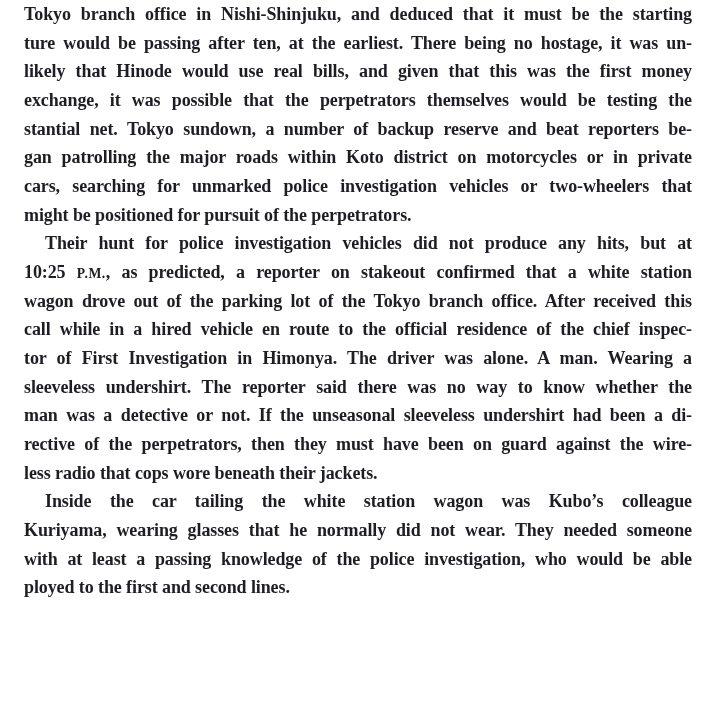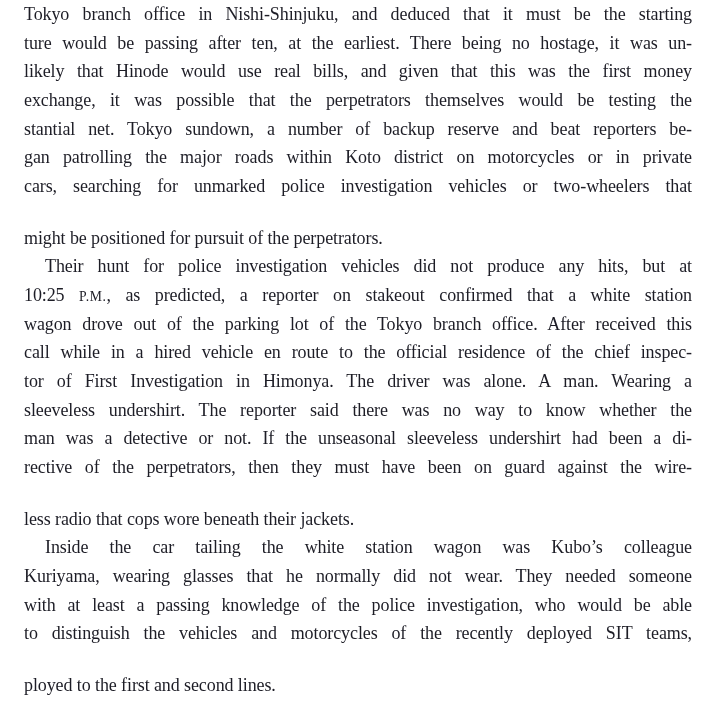--- a/index.html
+++ b/index.html
@@ -13,37 +13,37 @@
     overflow: hidden;
   }
   .page {
     box-sizing: border-box;
     width: 715px;
     height: 717px;
     padding: 0 0 16px 24px;
     background: #ffffff;
     font-family: "Liberation Serif", "DejaVu Serif", serif;
     color: #1d1d26;
+    font-weight: bold;
   }
   .text-block {
     width: 668px;
   }
   .line {
     font-size: 18px;
     line-height: 28.68px;
     height: 28.68px;
     text-align: justify;
     text-align-last: justify;
     -moz-text-align-last: justify;
     white-space: nowrap;
     letter-spacing: -0.1px;
   }
   .line.para-last {
     text-align-last: left;
-    margin-top: 23px;
     -moz-text-align-last: left;
   }
   .line.indent {
     text-indent: 21px;
   }
   .sc {
     font-size: 0.76em;
     letter-spacing: 0.04em;
   }
 </style>
@@ -65,16 +65,15 @@
       <div class="line">wagon drove out of the parking lot of the Tokyo branch office. After received this</div>
       <div class="line">call while in a hired vehicle en route to the official residence of the chief inspec-</div>
       <div class="line">tor of First Investigation in Himonya. The driver was alone. A man. Wearing a</div>
       <div class="line">sleeveless undershirt. The reporter said there was no way to know whether the</div>
       <div class="line">man was a detective or not. If the unseasonal sleeveless undershirt had been a di-</div>
       <div class="line">rective of the perpetrators, then they must have been on guard against the wire-</div>
       <div class="line para-last">less radio that cops wore beneath their jackets.</div>
       <div class="line indent">Inside the car tailing the white station wagon was Kubo’s colleague</div>
       <div class="line">Kuriyama, wearing glasses that he normally did not wear. They needed someone</div>
       <div class="line">with at least a passing knowledge of the police investigation, who would be able</div>
-      <div class="line">to distinguish the vehicles and motorcycles of the recently deployed SIT teams,</div>
       <div class="line para-last">ployed to the first and second lines.</div>
     </div>
 </div>
 
 </body></html>

